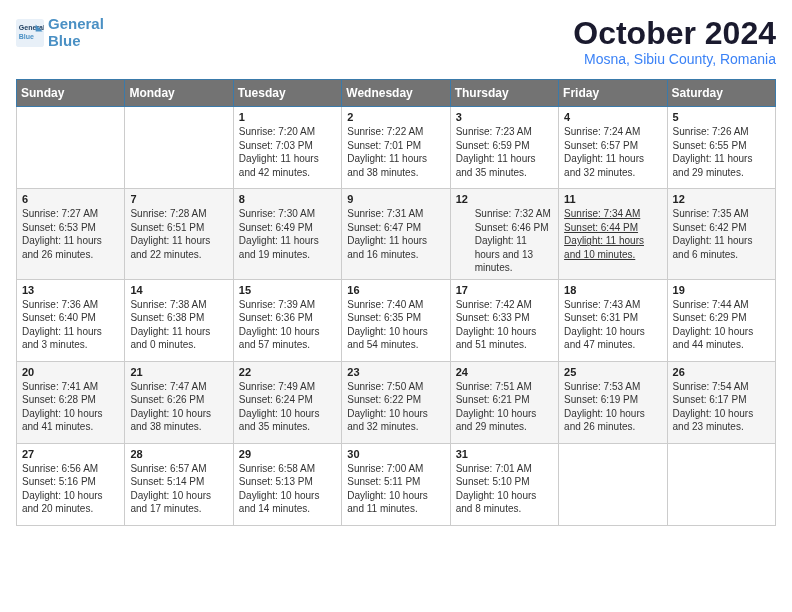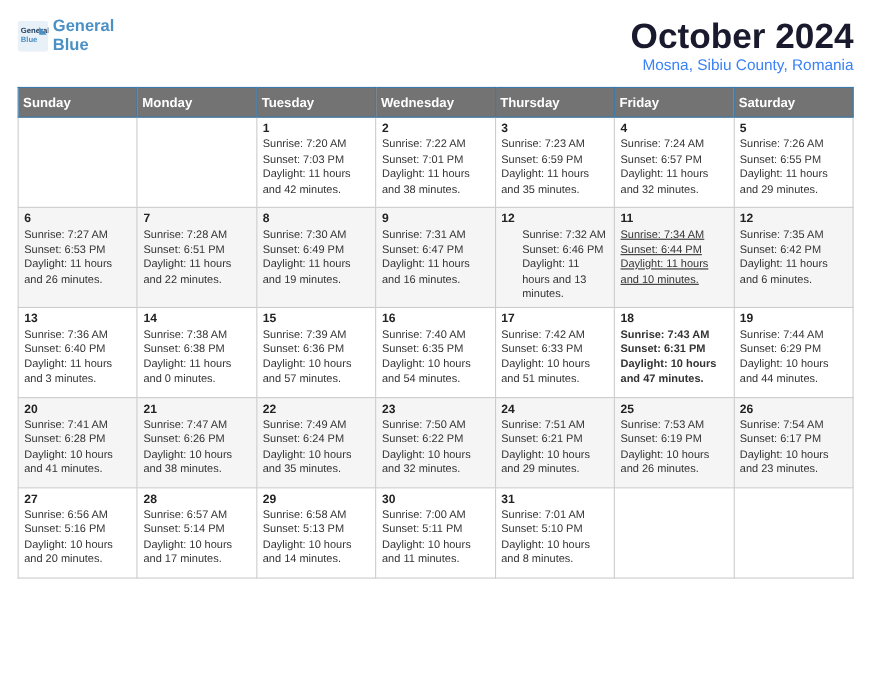--- a/index.html
+++ b/index.html
@@ -229,21 +229,21 @@
 Daylight: 10 hours and 54 minutes.</div>
         </td>
         <td>
           <span class="day-num">17</span>
           <div class="cell-text" style="white-space: pre-line;">Sunrise: 7:42 AM
 Sunset: 6:33 PM
 Daylight: 10 hours and 51 minutes.</div>
         </td>
         <td>
           <span class="day-num">18</span>
-          <div class="cell-text" style="white-space: pre-line; font-weight: bold;">Sunrise: 7:43 AM
+          <div class="cell-text" style="white-space: pre-line;">Sunrise: 7:43 AM
 Sunset: 6:31 PM
 Daylight: 10 hours and 47 minutes.</div>
         </td>
         <td>
           <span class="day-num">19</span>
           <div class="cell-text" style="white-space: pre-line;">Sunrise: 7:44 AM
 Sunset: 6:29 PM
 Daylight: 10 hours and 44 minutes.</div>
         </td>
       </tr>

